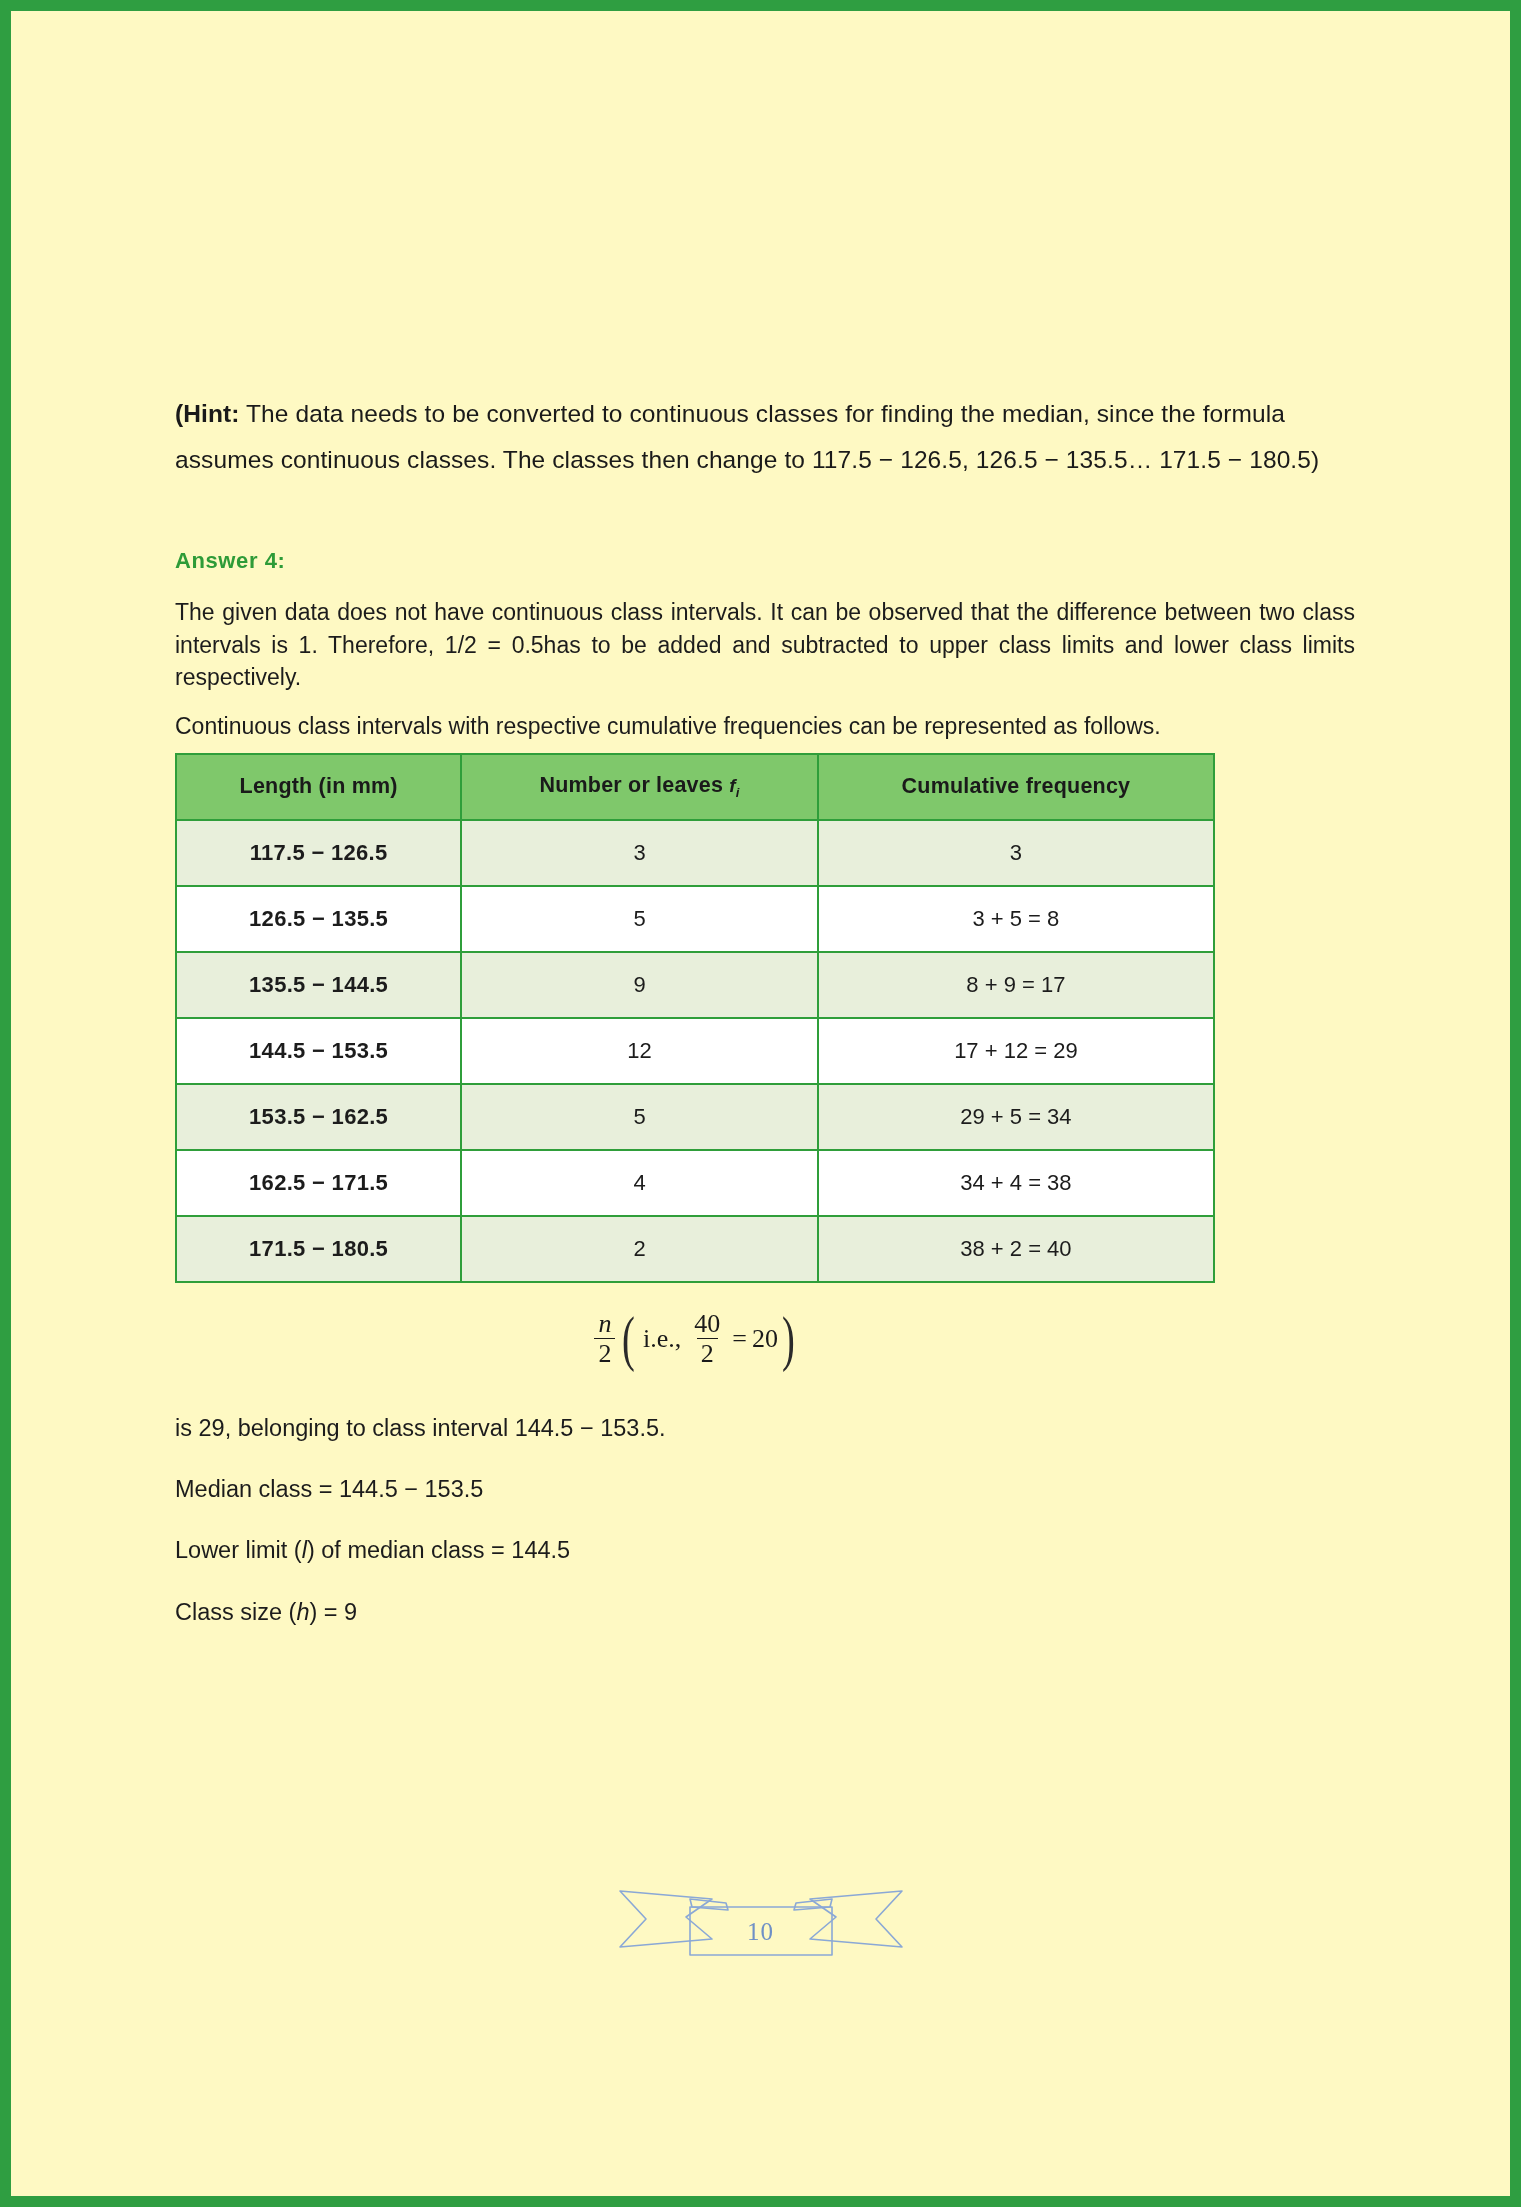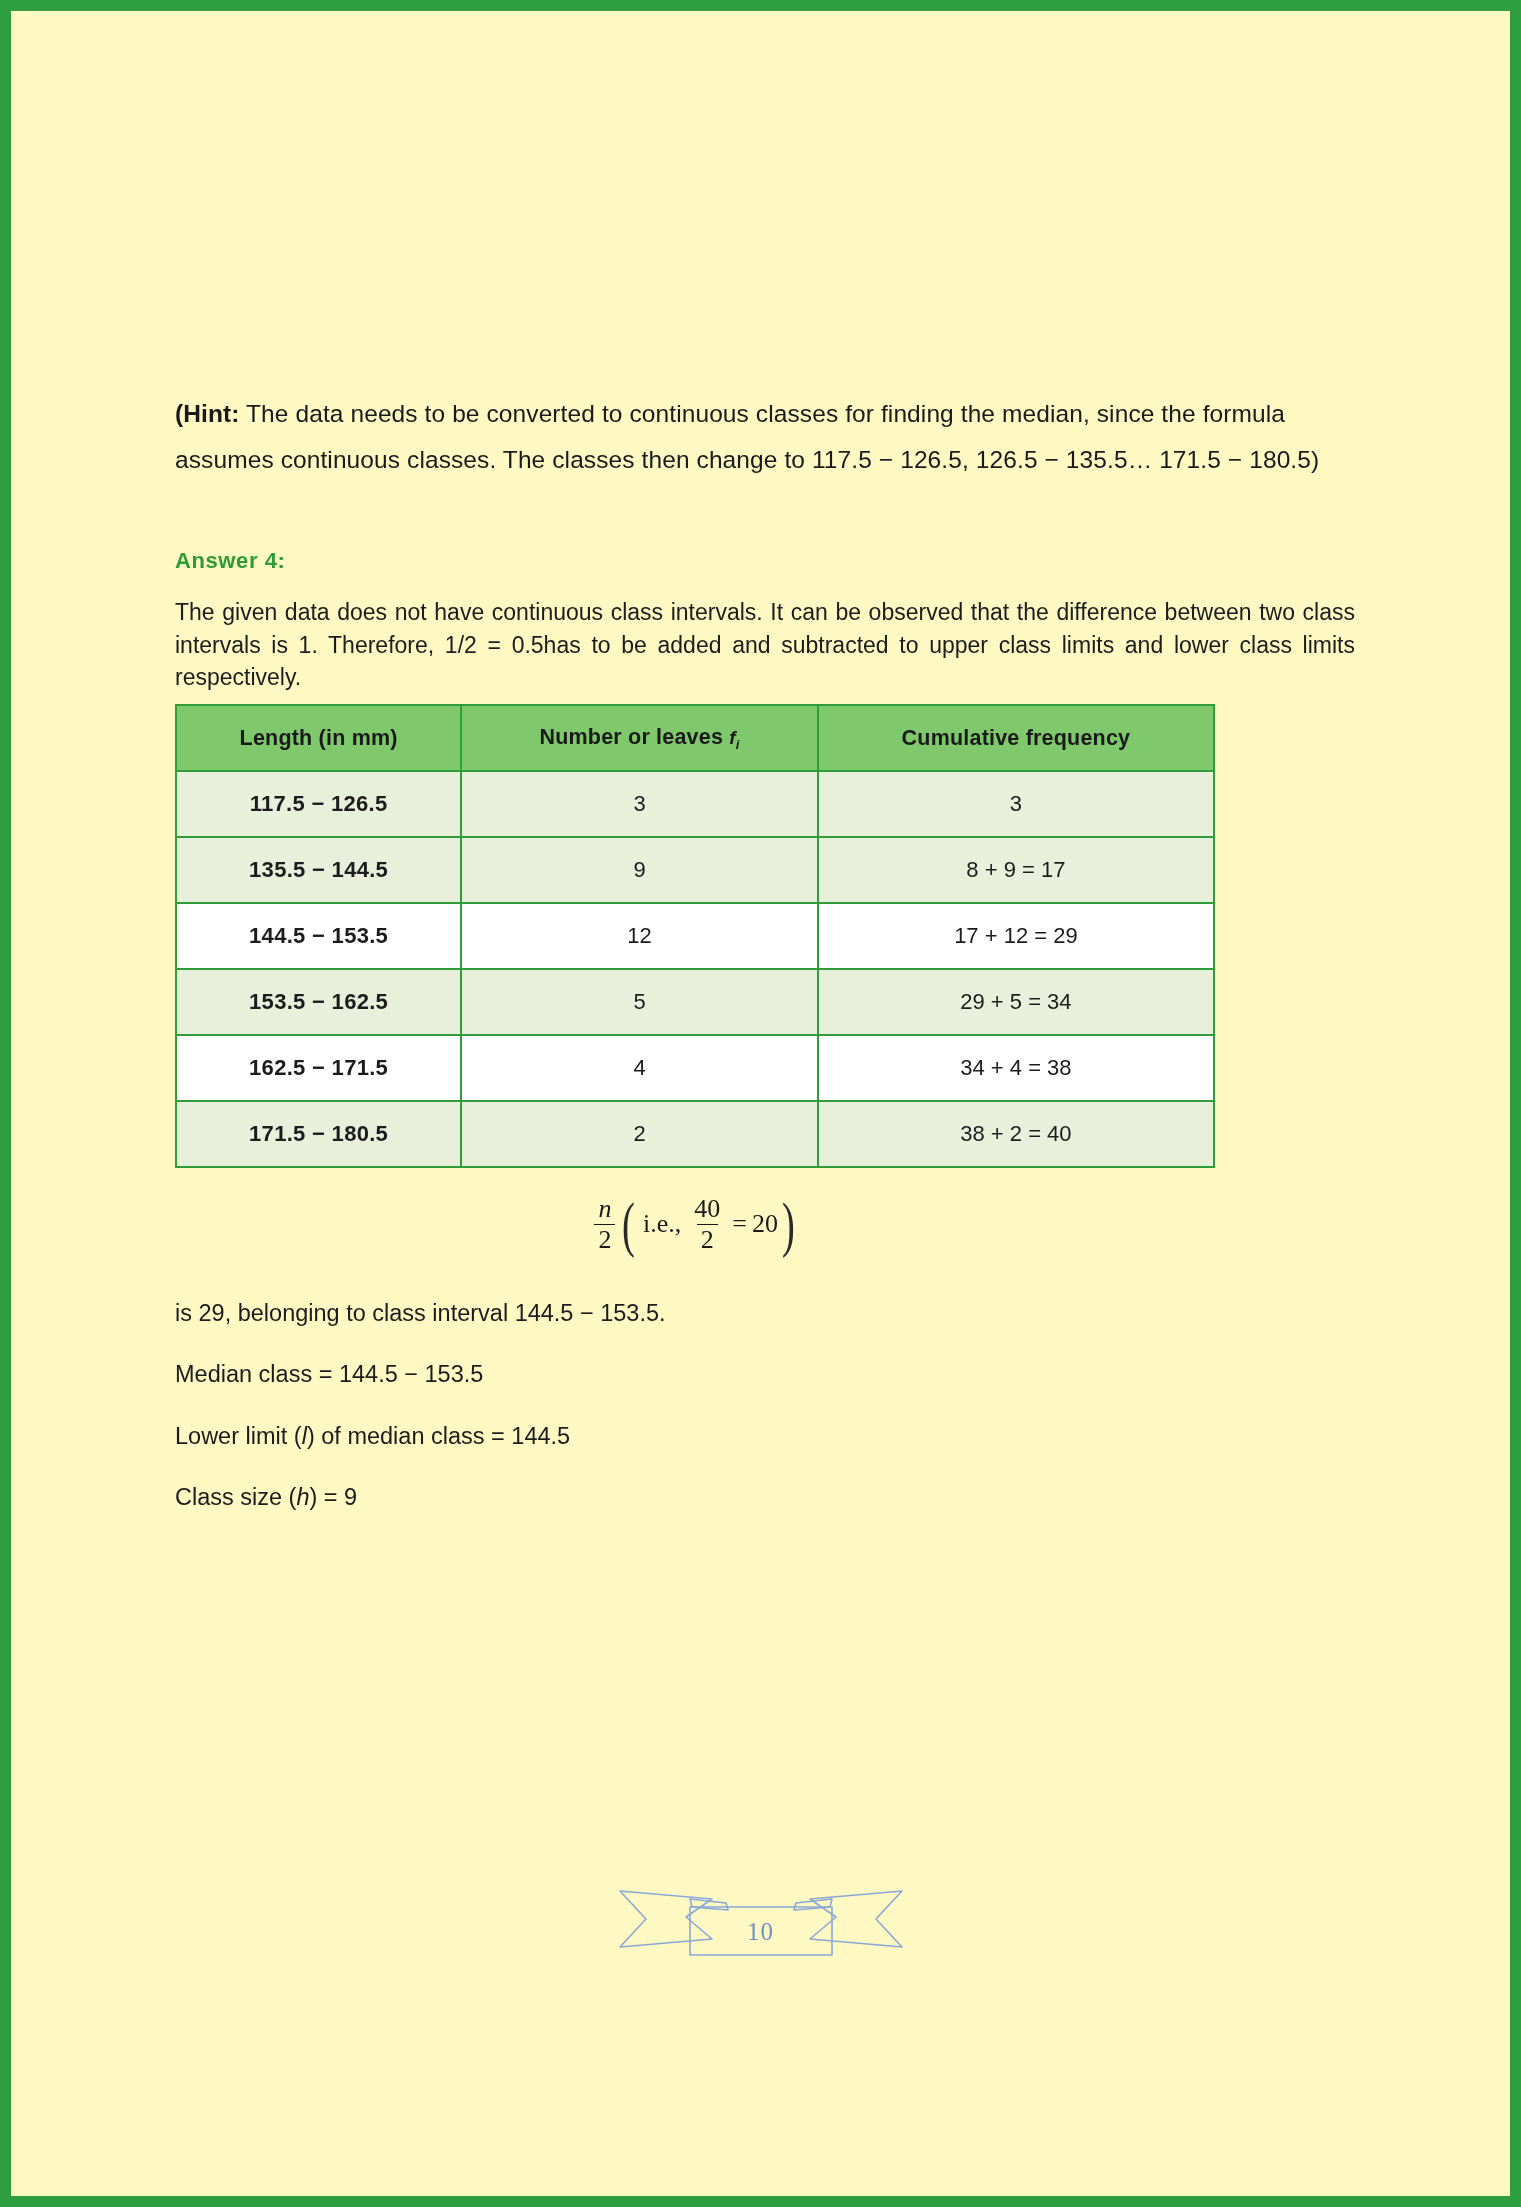--- a/index.html
+++ b/index.html
@@ -213,39 +213,45 @@
 
     <div class="content">
 
       <div class="hint-block">
         <b>(Hint:</b><span> The data needs to be converted to continuous classes for finding the median, since the formula assumes continuous classes. The classes then change to 117.5 − 126.5, 126.5 − 135.5… 171.5 − 180.5)</span>
       </div>
 
       <div class="answer-heading">Answer 4:</div>
 
       <div class="para">The given data does not have continuous class intervals. It can be observed that the difference between two class intervals is 1. Therefore, 1/2  = 0.5has to be added and subtracted to upper class limits and lower class limits respectively.</div>
+      <div class="para tight">Continuous class intervals with respective cumulative frequencies can be represented as follows.</div>
 
       <table class="data-table">
         <colgroup>
           <col class="c1">
             <col class="c2">
             <col class="c3">
         </colgroup>
         <thead>
           <tr>
             <th>Length (in mm)</th>
             <th><span>Number or leaves </span><span class="sub"><span>f</span><sub>i</sub></span></th>
             <th>Cumulative frequency</th>
           </tr>
         </thead>
         <tbody>
           <tr class="shade">
             <td class="range">117.5 − 126.5</td>
             <td>3</td>
             <td>3</td>
+          </tr>
+          <tr class="plain">
+            <td class="range">126.5 − 135.5</td>
+            <td>5</td>
+            <td>3 + 5 = 8</td>
           </tr>
           <tr class="shade">
             <td class="range">135.5 − 144.5</td>
             <td>9</td>
             <td>8 + 9 = 17</td>
           </tr>
           <tr class="plain">
             <td class="range">144.5 − 153.5</td>
             <td>12</td>
             <td>17 + 12 = 29</td>

